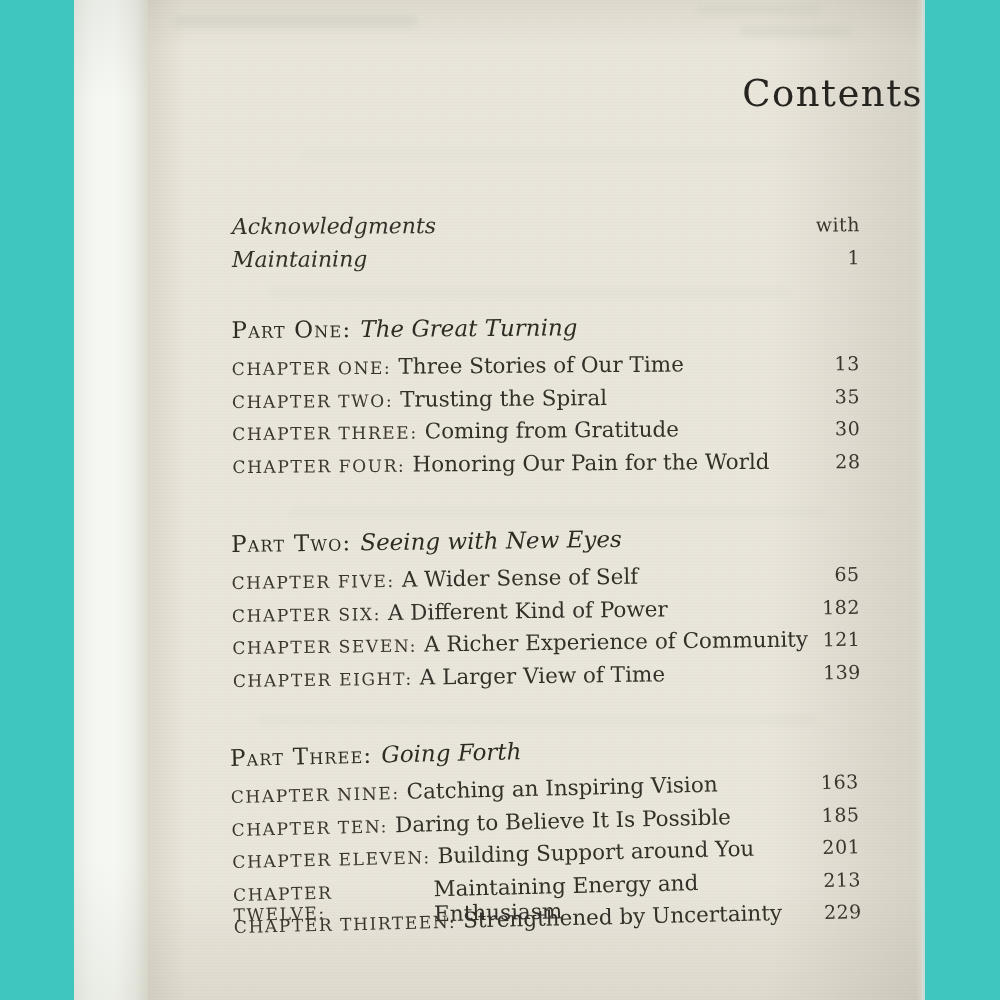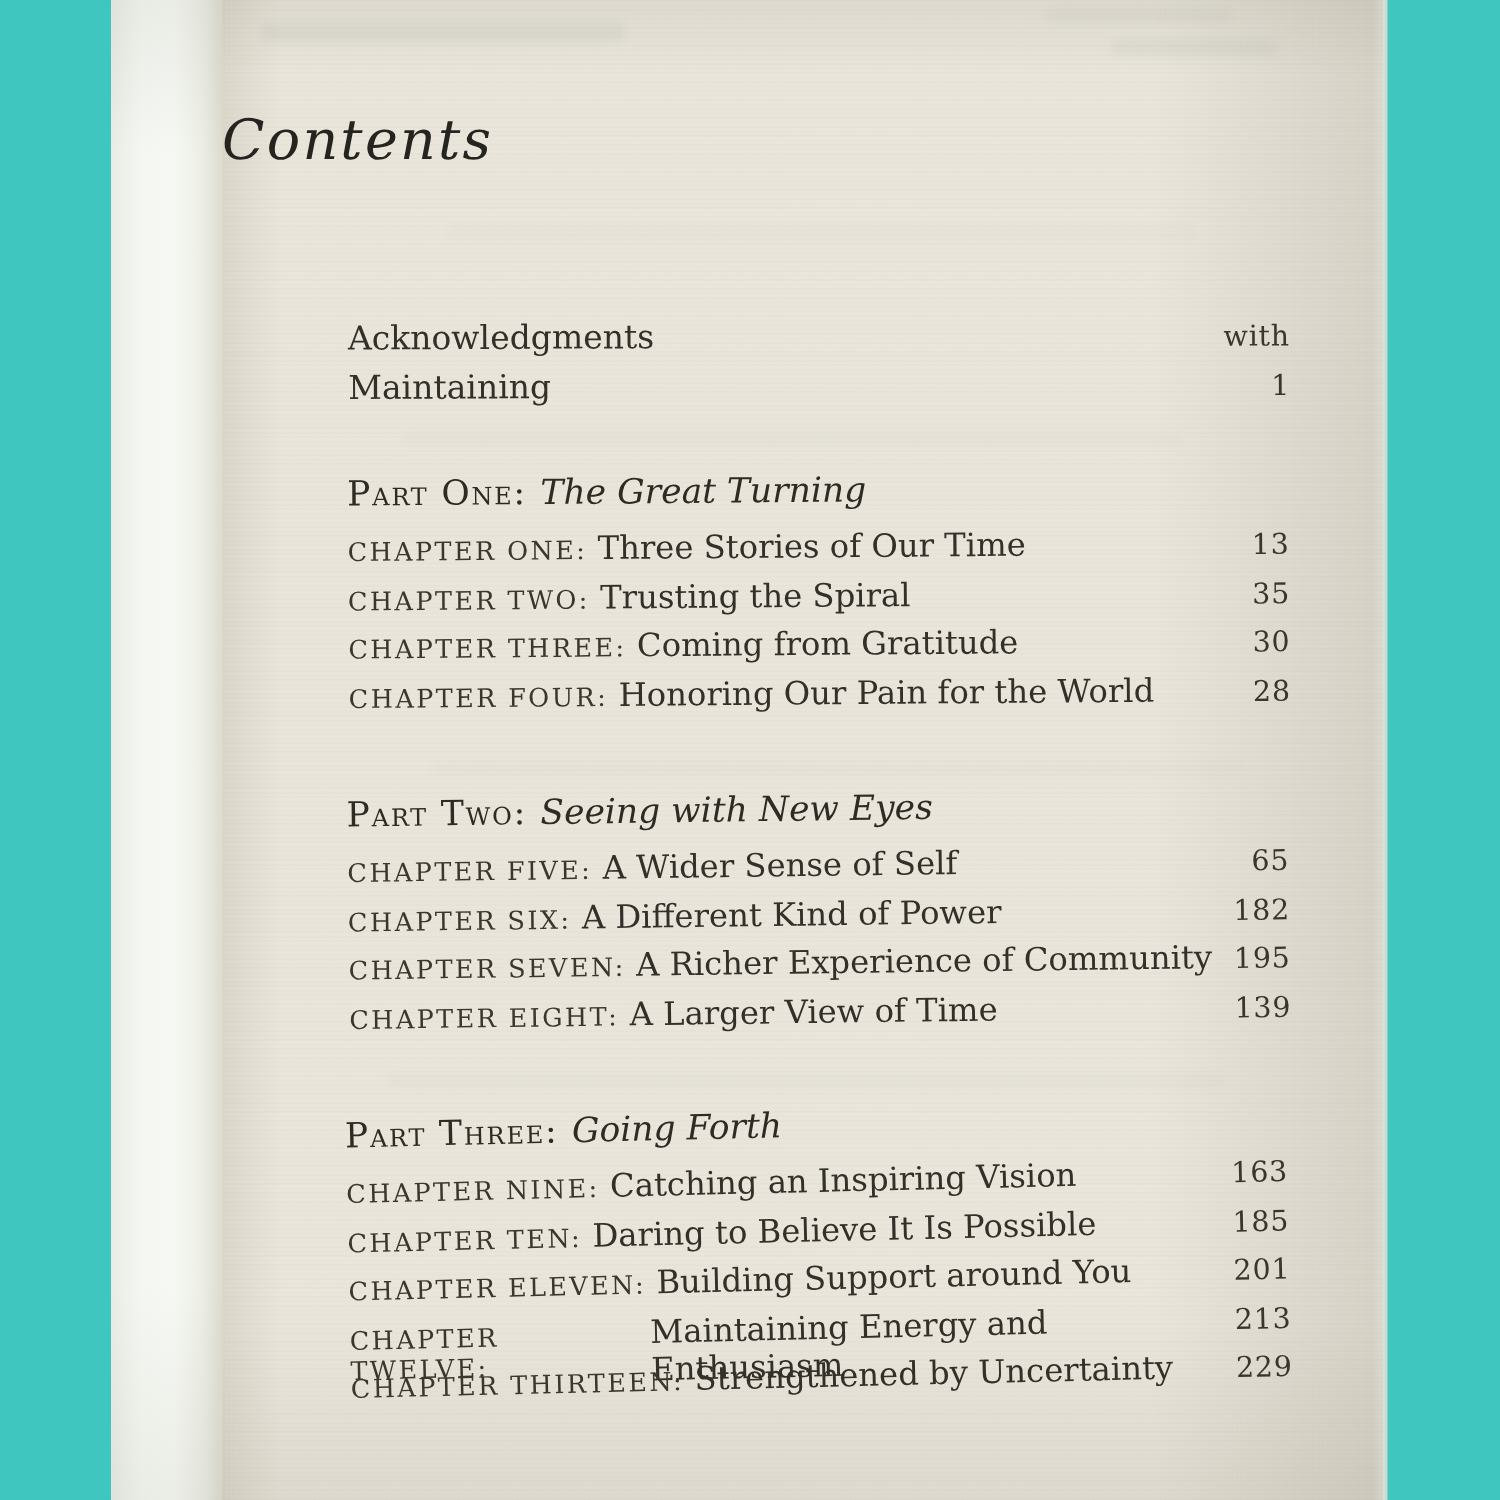--- a/index.html
+++ b/index.html
@@ -46,36 +46,36 @@
   .g1{left:26px;top:15px;width:244px;height:13px;background:#86948b;opacity:.10;}
   .g2{left:548px;top:5px;width:126px;height:10px;background:#86948b;opacity:.08;}
   .g3{left:592px;top:26px;width:112px;height:11px;background:#86948b;opacity:.09;}
   .g4{left:120px;top:288px;width:520px;height:9px;background:#8d9288;opacity:.04;}
   .g5{left:140px;top:508px;width:540px;height:9px;background:#8d9288;opacity:.04;}
   .g6{left:110px;top:716px;width:560px;height:9px;background:#8d9288;opacity:.045;}
   .g7{left:150px;top:150px;width:500px;height:9px;background:#8d9288;opacity:.03;}
 
   .title{
     position:absolute;left:148px;top:72px;width:775px;
-    text-align:left;font-style:italic;font-size:37px;letter-spacing:1.5px;
+    text-align:right;font-size:37px;letter-spacing:1.5px;
     color:#262420;
   }
 
   .toc{
     position:absolute;left:232px;top:214px;width:628px;
     color:#33302a;
   }
   .sec{transform-origin:0 50%;}
   .sec-fm{transform:rotate(-0.25deg);}
   .sec-1{transform:rotate(-0.45deg);}
   .sec-2{transform:rotate(-0.75deg);}
   .sec-3{transform:rotate(-1.35deg);}
 
   .row{display:flex;align-items:baseline;height:32.5px;}
-  .fm-label{font-size:22px;}
+  .fm-label{font-size:22px;font-style:italic;}
   .num{margin-left:auto;font-size:19px;letter-spacing:.5px;color:#3a362e;}
 
   .part{display:flex;align-items:baseline;height:34px;margin-top:38px;margin-bottom:4px;font-size:23px;}
   .part.gap-lg{margin-top:46px;}
   .part-label{font-variant:small-caps;letter-spacing:1.2px;color:#2e2b25;}
   .part-title{font-style:italic;margin-left:9px;color:#2e2b25;}
 
   .ch-label{font-size:17px;text-transform:uppercase;letter-spacing:1.6px;margin-right:7px;color:#3b372f;}
   .ch-title{font-size:21.5px;color:#33302a;}
 </style>
@@ -149,21 +149,21 @@
         <span class="num">65</span>
       </div>
       <div class="row">
         <span class="ch-label">Chapter Six:</span>
         <span class="ch-title">A Different Kind of Power</span>
         <span class="num">182</span>
       </div>
       <div class="row">
         <span class="ch-label">Chapter Seven:</span>
         <span class="ch-title">A Richer Experience of Community</span>
-        <span class="num">195</span>
+        <span class="num">121</span>
       </div>
       <div class="row">
         <span class="ch-label">Chapter Eight:</span>
         <span class="ch-title">A Larger View of Time</span>
         <span class="num">139</span>
       </div>
     </div>
 
     <div class="sec sec-3">
       <div class="part gap-lg">

